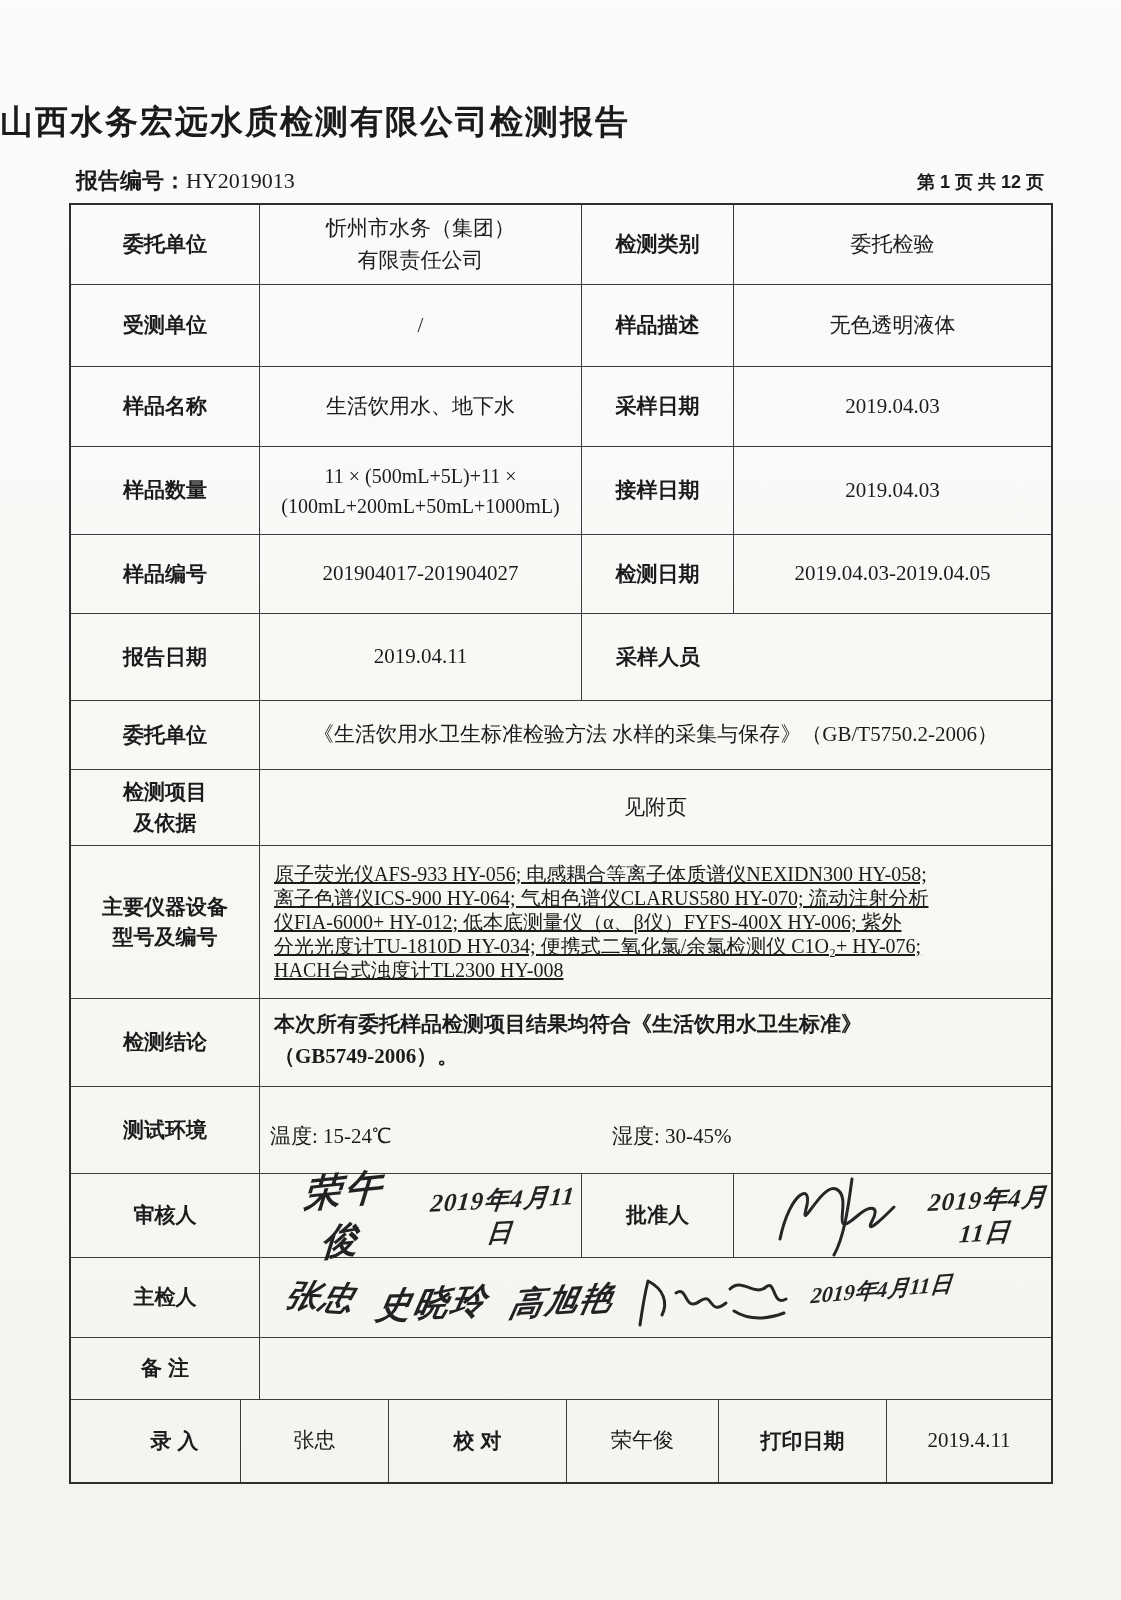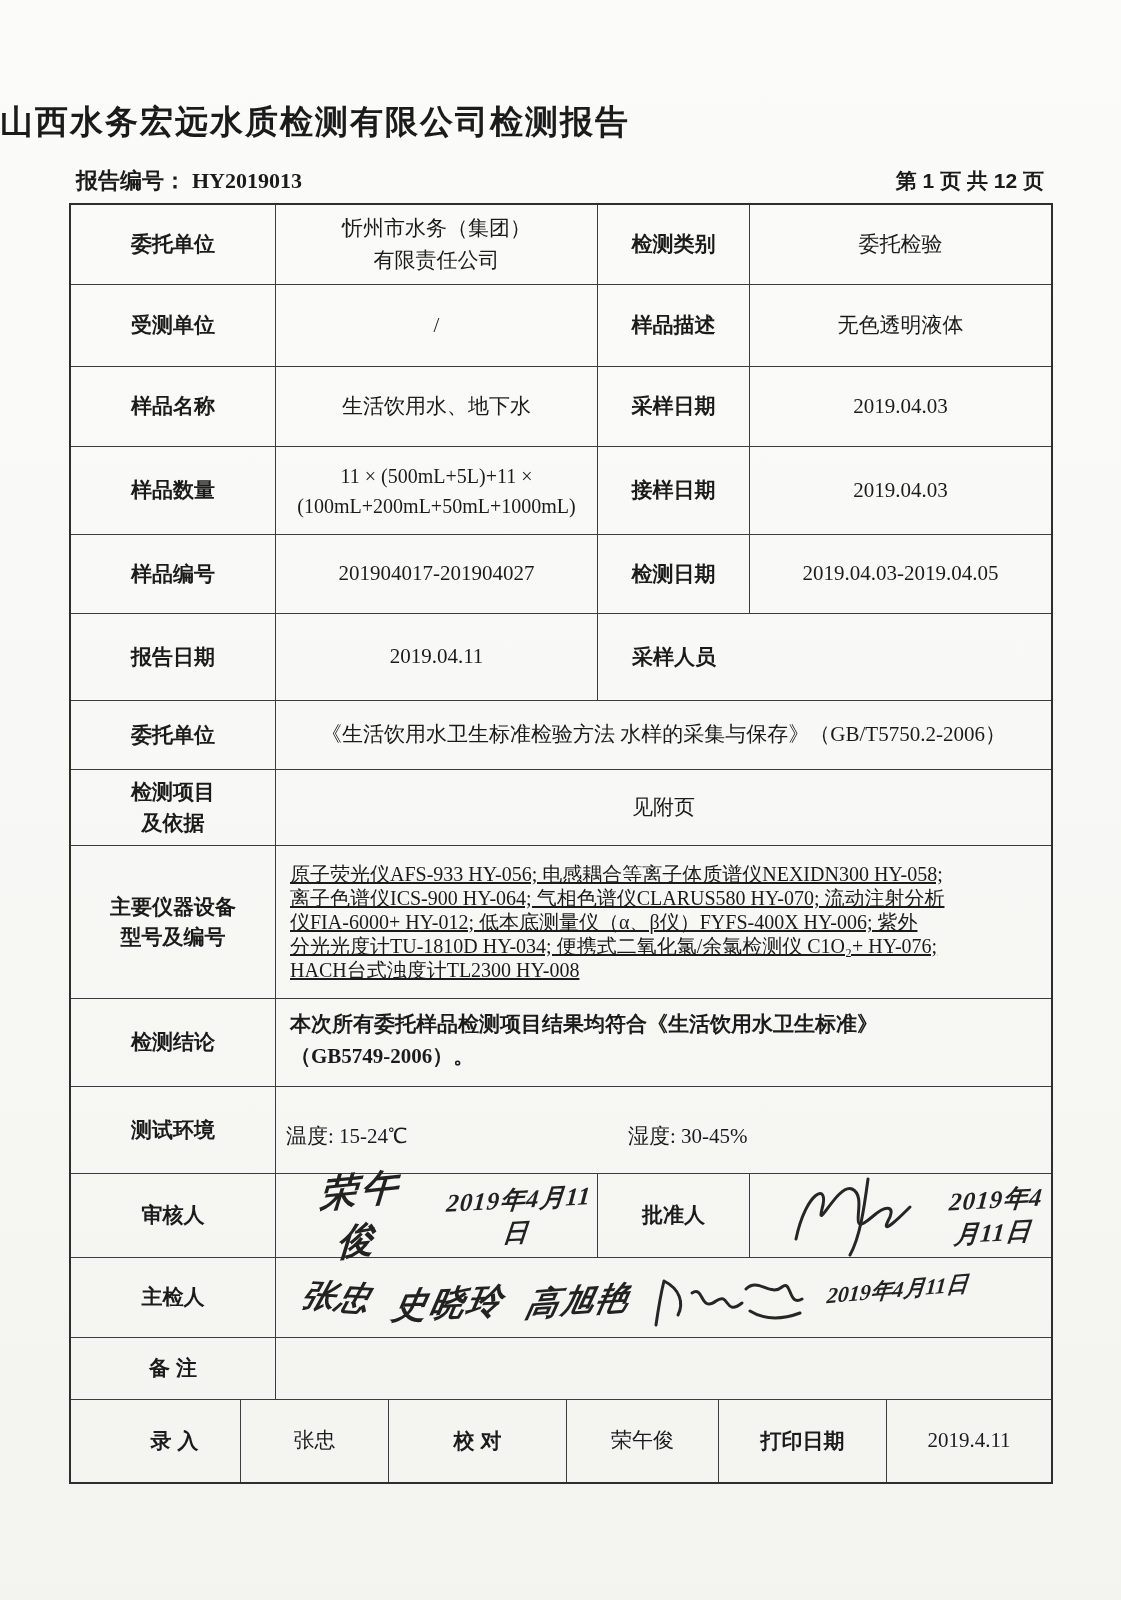--- a/index.html
+++ b/index.html
@@ -14,40 +14,40 @@
   }
   .title{
     position:absolute;top:100px;left:0;width:100%;
     text-align:left;font-size:33px;font-weight:800;letter-spacing:2px;
   }
   .meta{
     position:absolute;top:166px;left:76px;width:968px;
     display:flex;justify-content:space-between;align-items:baseline;
     font-size:22px;font-weight:700;
   }
-  .meta .report-no{font-family:"Liberation Serif",serif;font-weight:700;margin-left:6px;}
-  .meta .pageind{font-size:21px;font-weight:700;}
+  .meta .report-no{font-family:"Liberation Serif",serif;font-weight:400;}
+  .meta .pageind{font-size:18px;font-weight:700;}
   .tbl{
     position:absolute;top:203px;left:69px;width:984px;
     border:2px solid #2e2e2e;background:transparent;
     box-sizing:border-box;
   }
   .row{display:flex;border-bottom:1px solid #3c3c3c;box-sizing:border-box;overflow:visible;}
   .row:last-child{border-bottom:none;}
   .cell{
     display:flex;align-items:center;justify-content:center;
     text-align:center;box-sizing:border-box;
     border-right:1px solid #3c3c3c;
     overflow:visible;
   }
   .cell:last-child{border-right:none;}
   .lbl{font-weight:700;font-size:21px;line-height:1.45;}
   .val{font-family:"Liberation Serif",serif;font-size:21px;line-height:1.5;}
   .preline{white-space:pre-line;}
-  .c1{width:205px;}.c2{width:322px;}.c3{width:152px;}.c4{flex:1;}
+  .c1{width:189px;}.c2{width:322px;}.c3{width:152px;}.c4{flex:1;}
   .wide{flex:1;}
   .left{justify-content:flex-start;text-align:left;padding:6px 14px;}
   .top{align-items:flex-start;padding-top:10px;font-weight:bold;}
   .instr{font-size:20px;line-height:24px;text-decoration:underline;}
   .f1{width:170px;padding-left:38px;}.f2{width:148px;}.f3{width:178px;}.f4{width:152px;}.f5{width:168px;}.f6{flex:1;}
   
   .envcell{position:relative;}
   .env-t{position:absolute;left:10px;top:50%;transform:translateY(-30%);}
   .env-h{position:absolute;left:352px;top:50%;transform:translateY(-30%);}
   

